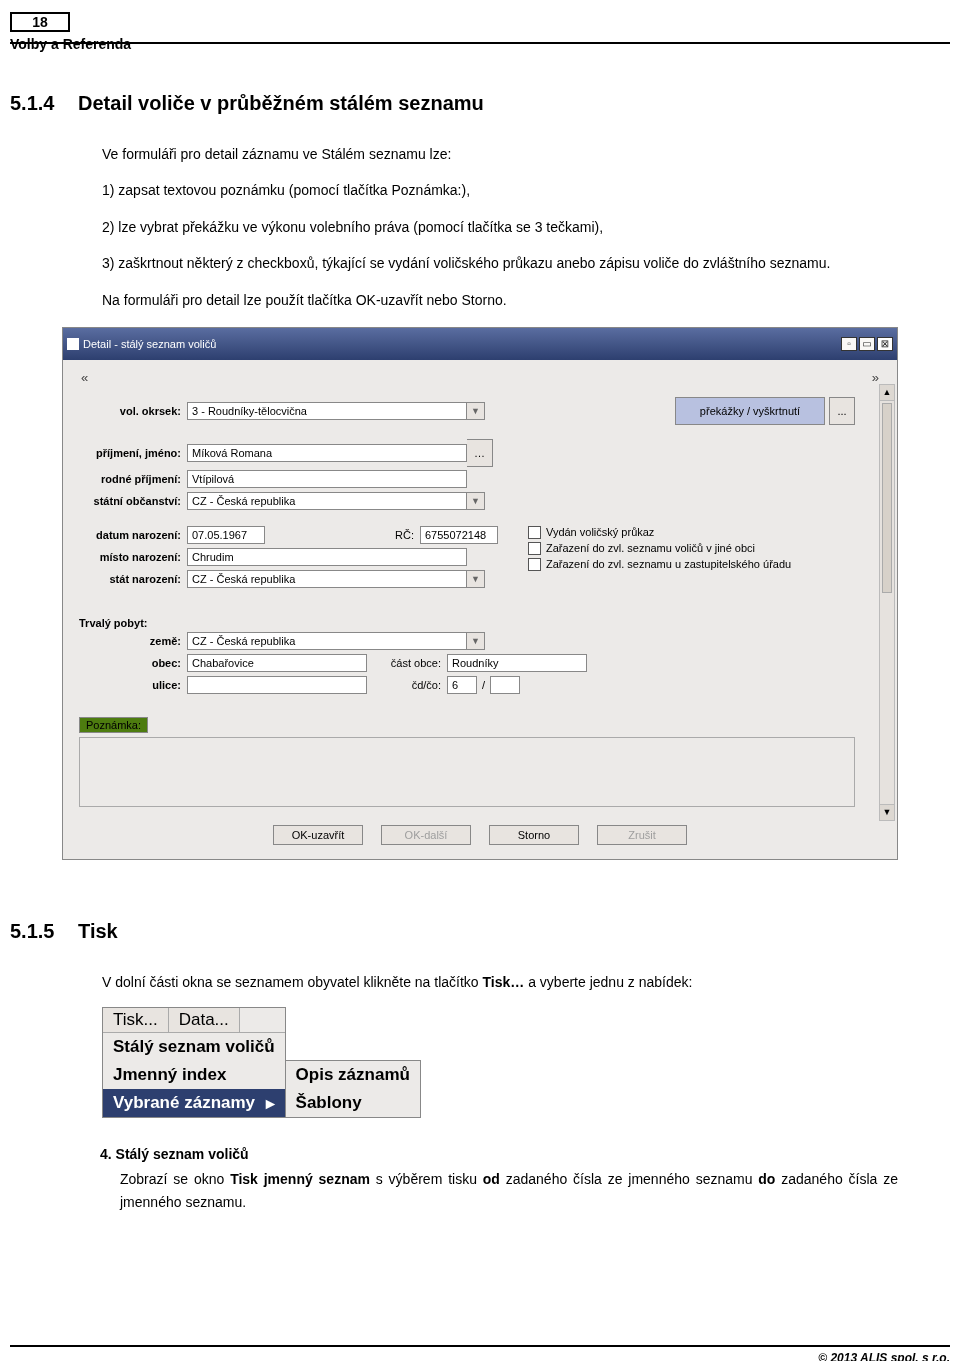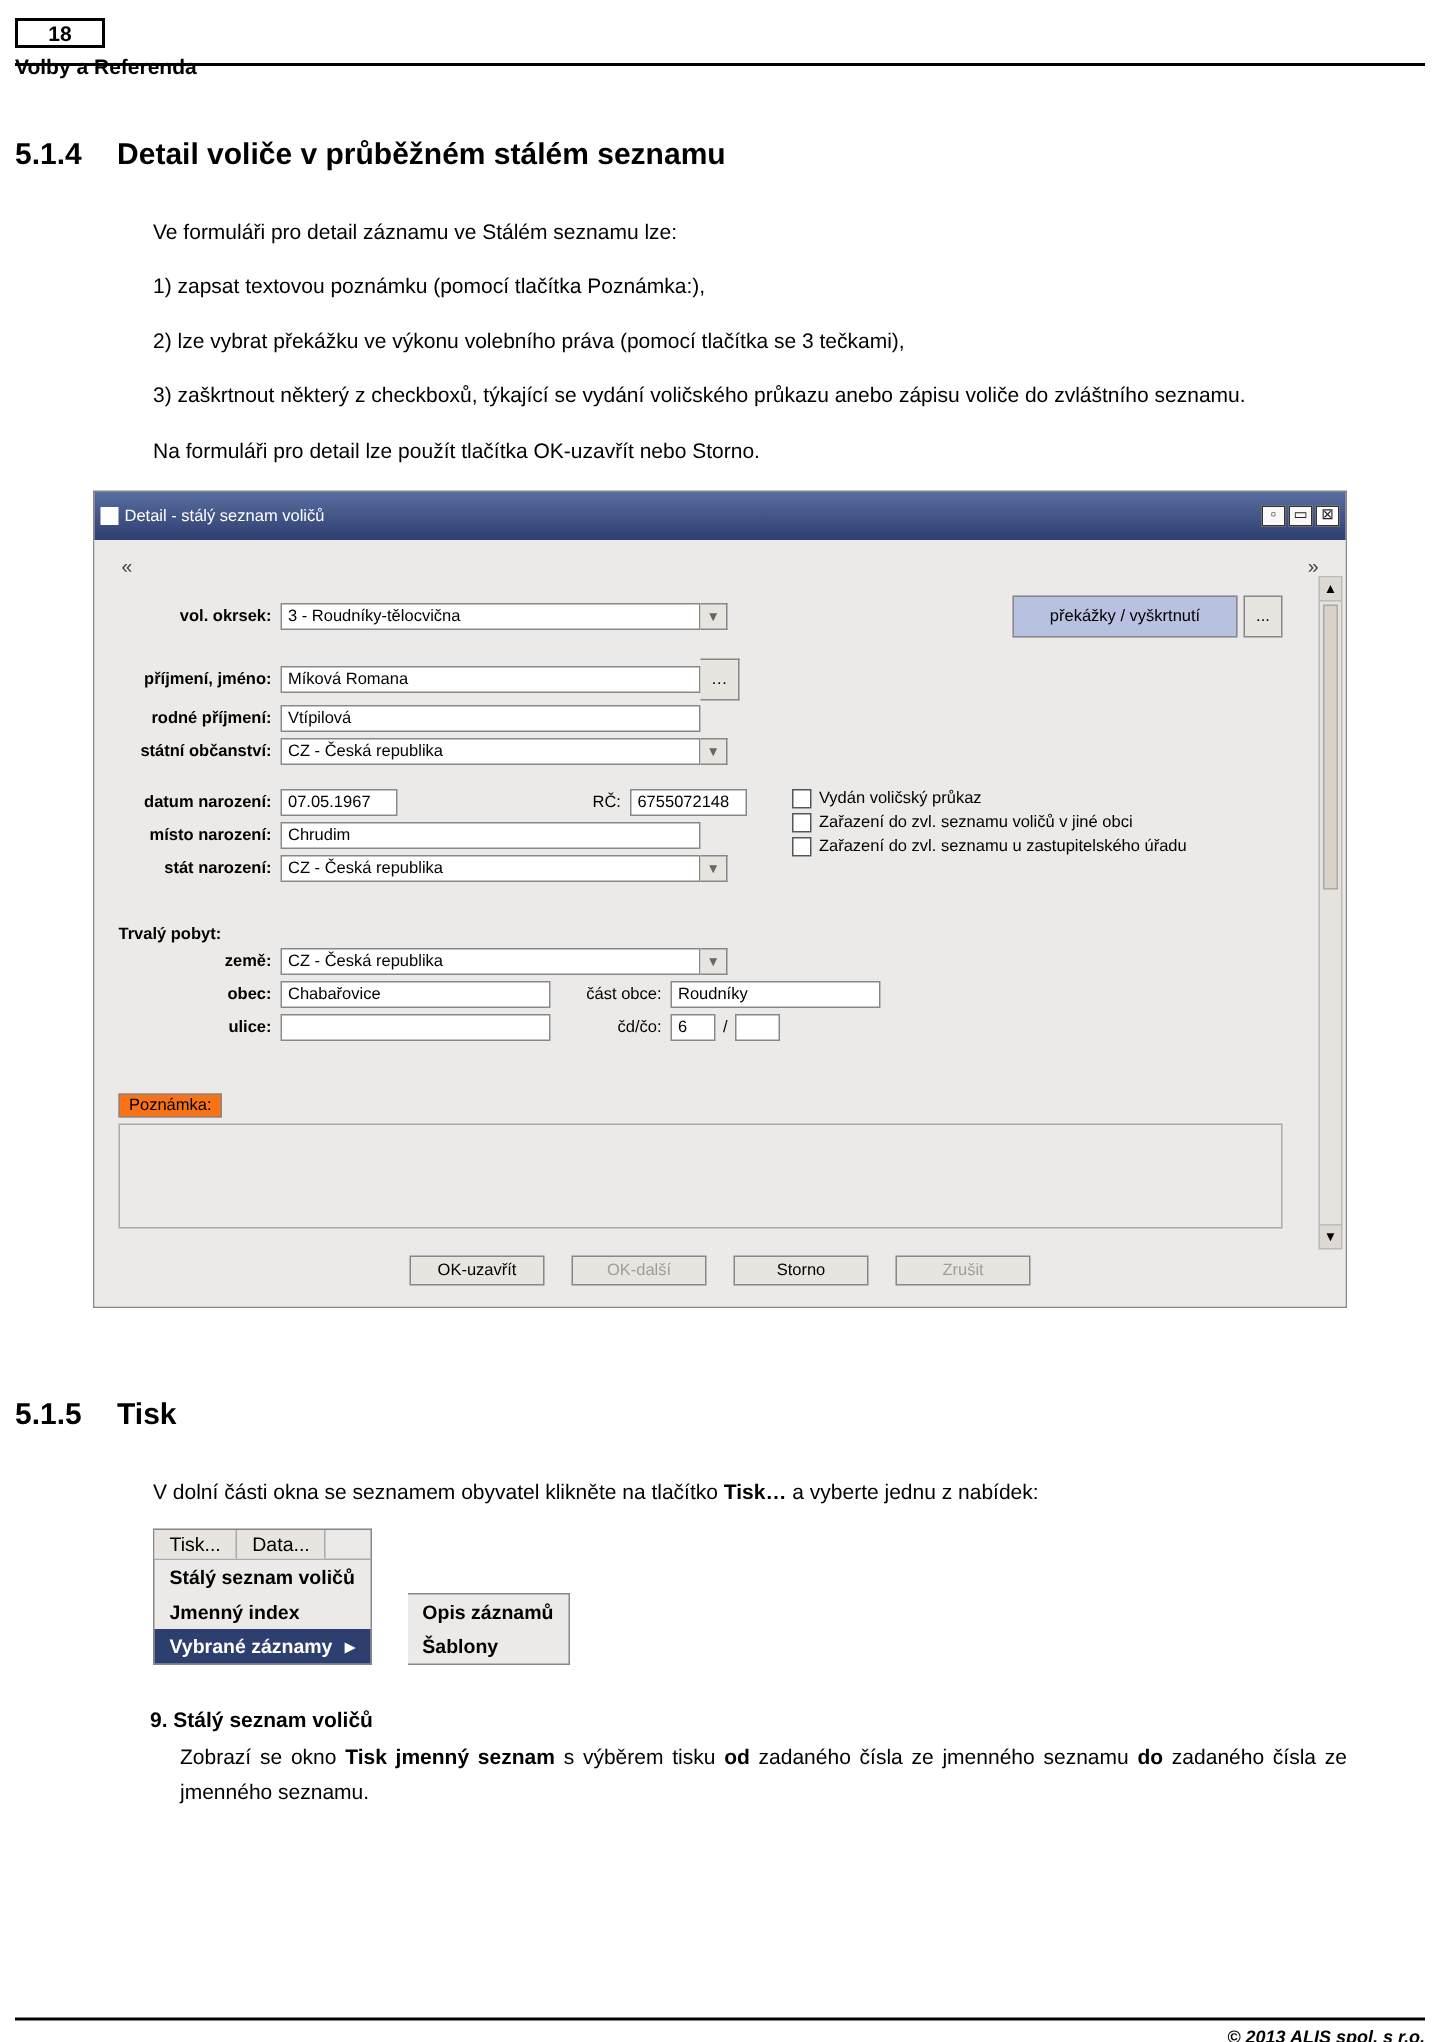--- a/index.html
+++ b/index.html
@@ -146,22 +146,22 @@
   .chk {
     width:13px; height:13px; border:1px solid #555; background:#fff;
     margin-right:5px; flex:none;
   }
   .spacer-v { height:10px; }
   .bigspacer-v { height:20px; }
   .subhead {
     font-weight: bold; font-size:11px; margin: 6px 0 2px 0;
   }
   .note-label {
-    background:#f97316; border:1px solid #888; padding:1px 6px;
-    font-size:11px; display:inline-block;margin-top:12px;
+    background:#4d7c0f; border:1px solid #888; padding:1px 6px;
+    font-size:11px; display:inline-block;
   }
   .note-box {
     background:#eceae8; border:1px solid #aaa; height:70px; margin-top:4px;
     width: 100%;
   }
   .bottom-btns {
     display:flex; justify-content:center; gap:18px; margin-top:14px;
     padding: 4px 0;
   }
   .bottom-btn {
@@ -183,22 +183,21 @@
     border-top:1px solid #bbb; border-bottom:none;
   }
   .scrollbar .thumb {
     position:absolute; left:2px; right:2px; top:18px; height:190px;
     background:#d7d1c9; border:1px solid #aaa;
   }
   
   .menu-img {
     display:flex; margin: 10px 0 28px 0;
     font-family: Tahoma, Geneva, sans-serif;
-    font-size:13px;
-    gap:24px;
+    font-size:17px;
   }
   .menu-col1 {
     border:1px solid #888; background:#eceae8;
   }
   .menu-col1 .top-row {
     display:flex; border-bottom:1px solid #aaa;
   }
   .menu-col1 .tab-btn {
     padding:2px 10px; background:#e8e4e0; border-right:1px solid #aaa;
   }
@@ -409,21 +408,21 @@
             <span>Vybrané záznamy</span>
             <span class="arrow-r">▸</span>
           </div>
         </div>
         <div class="menu-col2">
           <div class="item">Opis záznamů</div>
           <div class="item">Šablony</div>
         </div>
       </div>
 
-      <div class="li-num">9. Stálý seznam voličů</div>
+      <div class="li-num">4. Stálý seznam voličů</div>
       <div class="para" style="margin-left:18px; margin-top:0;">
         <span>Zobrazí se okno </span><b>Tisk jmenný seznam</b><span> s výběrem tisku </span><b>od</b><span> zadaného čísla ze jmenného seznamu </span><b>do</b><span> zadaného čísla ze jmenného seznamu.</span>
       </div>
     </div>
 
   </div>
 
   <div class="page-footer">
     <span>© 2013 ALIS spol. s r.o.</span>
   </div>

